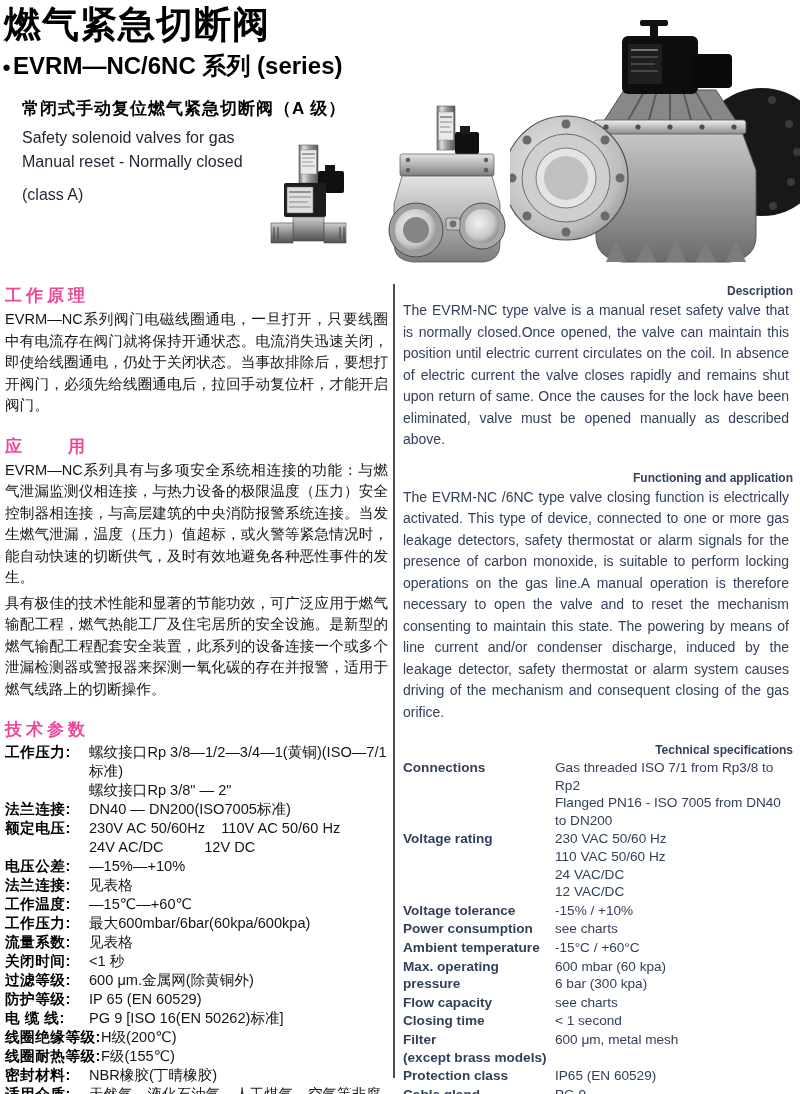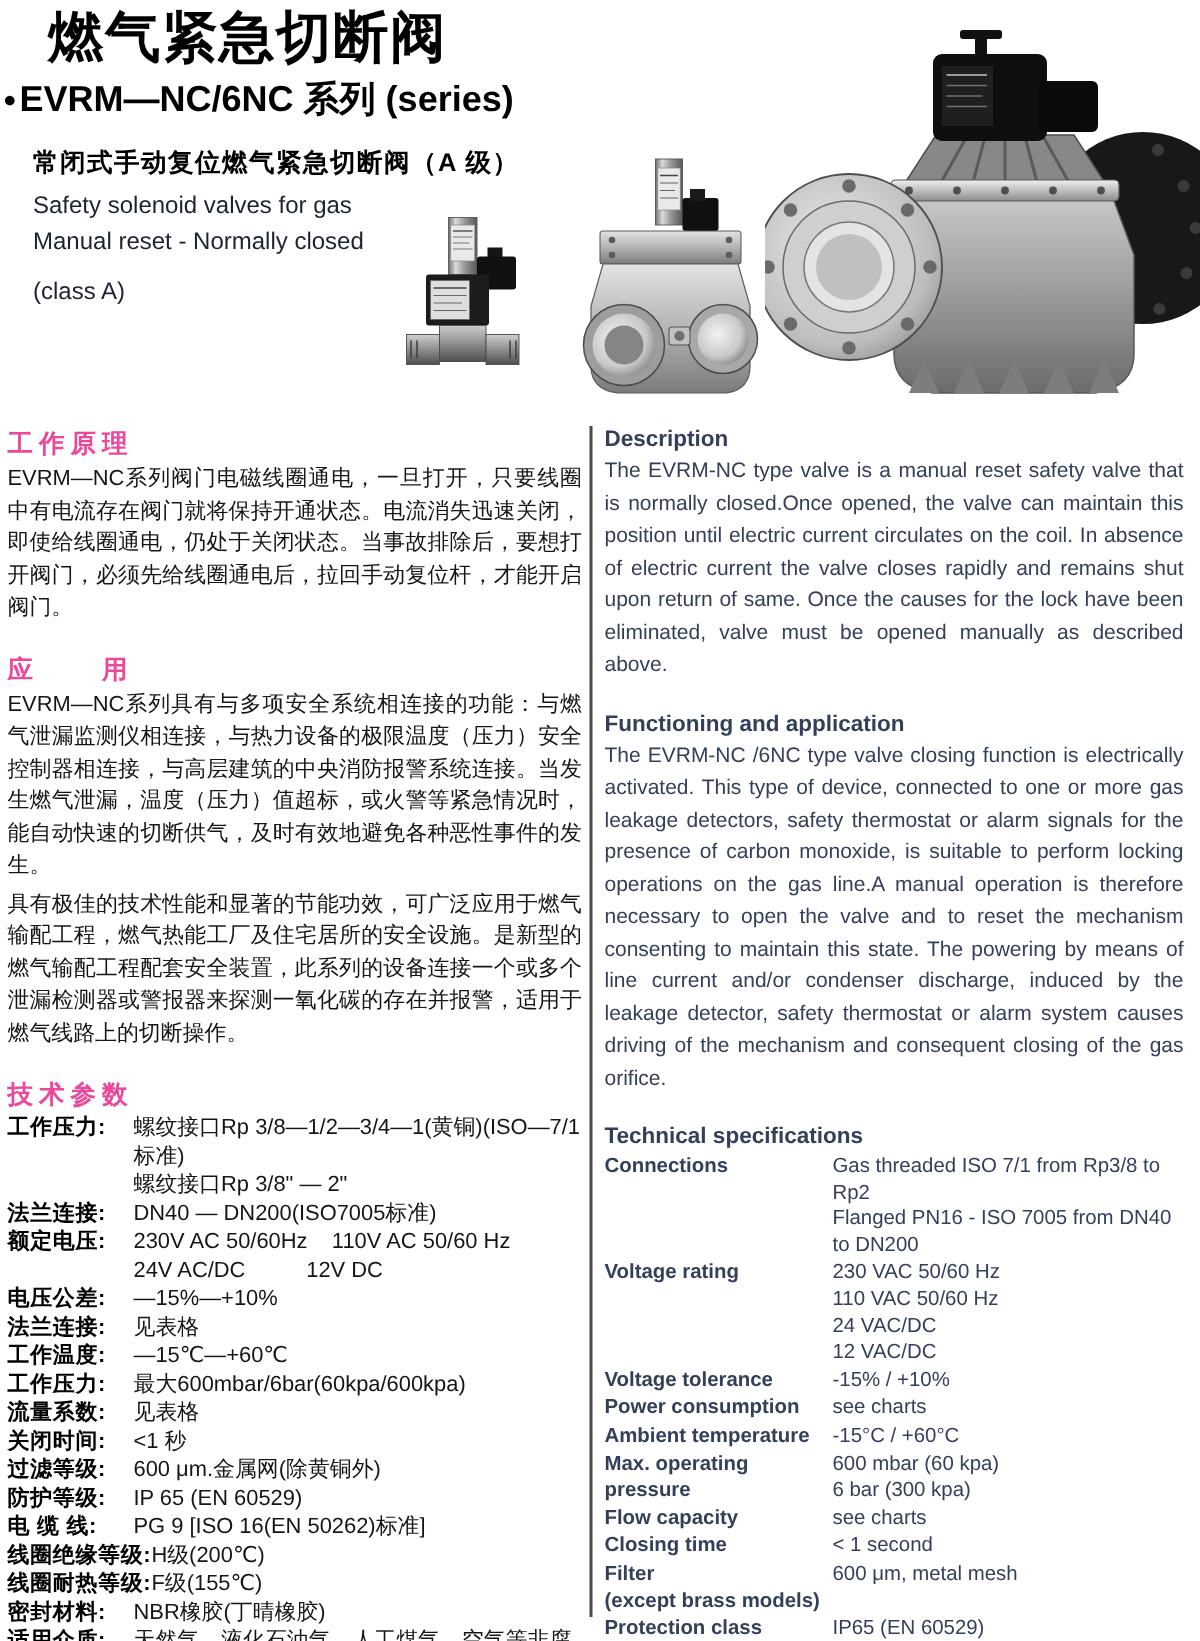--- a/index.html
+++ b/index.html
@@ -5,21 +5,21 @@
   html,body{margin:0;padding:0;}
   body{
     width:800px;height:1094px;position:relative;overflow:hidden;
     background:#ffffff;color:#151515;
     font-family:"Liberation Sans","DejaVu Sans",sans-serif;
     -webkit-font-smoothing:antialiased;
   }
   
   .page-title{
     position:absolute;left:4px;top:0px;
-    font-size:37px;font-weight:bold;letter-spacing:1px;color:#000;margin-left:28px;
+    font-size:37px;font-weight:bold;letter-spacing:1px;color:#000;
   }
   .series-line{
     position:absolute;left:2px;top:50px;
     font-size:24px;font-weight:bold;color:#000;display:flex;align-items:center;
   }
   .series-line .bullet{font-size:15px;margin-right:2px;}
   .intro{position:absolute;left:22px;top:97px;color:#1d2430;}
   .intro .cn{font-size:17px;font-weight:bold;letter-spacing:1px;margin-bottom:6px;color:#000000;}
   .intro .en{font-size:16px;line-height:24px;}
   .intro .en-last{margin-top:9px;font-size:16px;}
@@ -31,21 +31,21 @@
   .right-col{position:absolute;left:403px;top:284px;width:390px;color:#34405a;}
   
   .lc-heading{font-size:17px;font-weight:bold;letter-spacing:4px;color:#ec4899;margin:0 0 2px 0;}
   .lc-body{font-size:14.6px;line-height:21.5px;text-align:justify;margin:1px 0 4px 0;}
   .lc-gap{height:14px;}
   .lspec{margin-top:2px;}
   .lspec-row{display:flex;font-size:14.6px;line-height:19px;}
   .lspec-label{min-width:84px;font-weight:bold;flex-shrink:0;letter-spacing:0.5px;color:#000;}
   .lspec-values{flex:1;white-space:pre-wrap;}
   
-  .rc-heading{font-size:15px;font-weight:bold;margin:0 0 2px 0;}
+  .rc-heading{font-size:12px;font-weight:bold;margin:0 0 2px 0;text-align:right;}
   .rc-body{font-size:14px;line-height:21.5px;text-align:justify;margin:0 4px 4px 0;}
   .rc-gap{height:16px;}
   .rspec-row{display:flex;font-size:13.6px;line-height:17.6px;margin-bottom:1px;}
   .rspec-label{width:152px;flex-shrink:0;font-weight:bold;}
   .rspec-label div{font-weight:bold;}
   .rspec-values{flex:1;white-space:pre-wrap;}
 </style>
 </head>
 <body>
 

